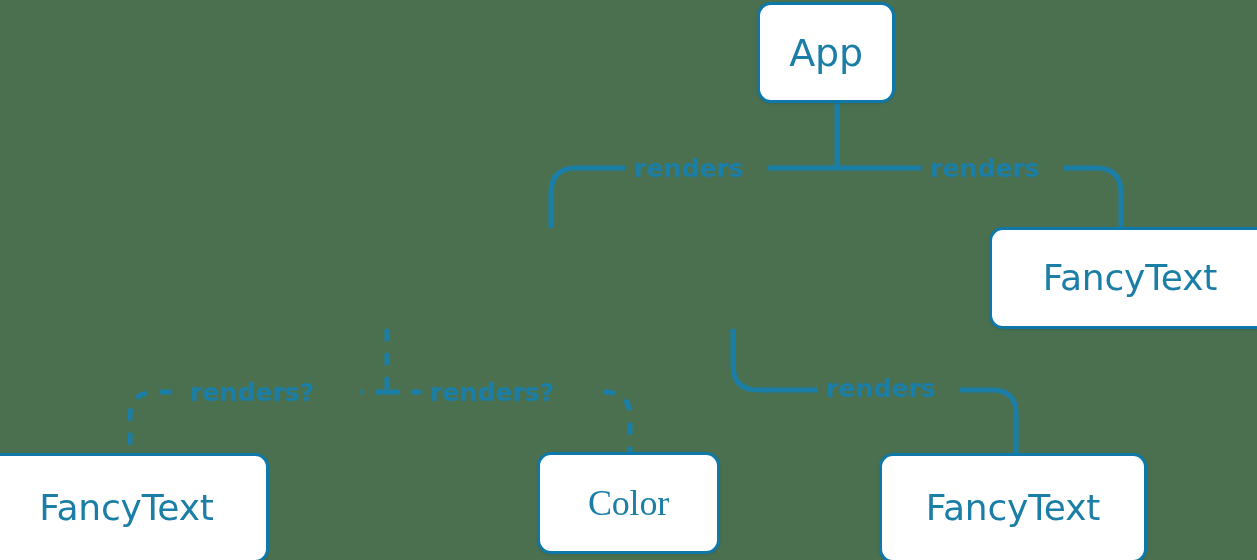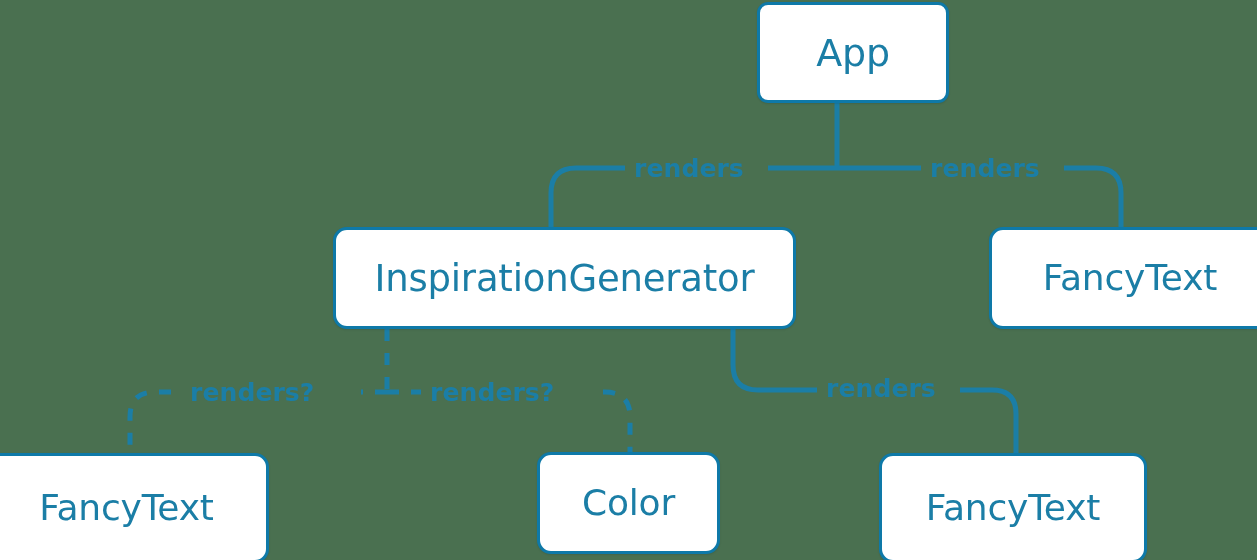--- a/index.html
+++ b/index.html
@@ -50,25 +50,25 @@
     position: absolute;
     color: #1b7ea6;
     font-size: 25px;
     font-weight: 700;
     letter-spacing: 0.1px;
     white-space: nowrap;
     z-index: 3;
     background: transparent;
   }
   
-  #node-app        { left: 757px;  top: 2px;   width: 192px; height: 101px; border-radius: 11px; }
+  #node-app        { left: 757px;  top: 2px;   width: 138px; height: 101px; }
   #node-inspgen    { left: 333px;  top: 227px; width: 463px; height: 102px; }
   #node-fancytext-right { left: 989px; top: 227px; width: 282px; height: 102px; }
   #node-fancytext-bottom-left { left: -16px; top: 453px; width: 285px; height: 110px; }
-  #node-color      { left: 537px;  top: 452px; width: 183px; height: 102px; }
+  #node-color      { left: 537px;  top: 452px; width: 183px; height: 102px; font-family: Liberation Serif, serif; }
   #node-copyright  { left: 879px;  top: 453px; width: 268px; height: 110px; }
 
   #node-inspgen .node-label { font-size: 37px; }
   #node-app .node-label { font-size: 38px; }
 
   
   #label-renders-left   { left: 634px; top: 154px; }
   #label-renders-right  { left: 930px; top: 154px; }
   #label-renders-q-left { left: 190px; top: 378px; }
   #label-renders-q-right{ left: 430px; top: 378px; }
@@ -99,23 +99,20 @@
     <rect x="921" y="150" width="143" height="36" fill="#4a7050"></rect>
     <rect x="181" y="374" width="180" height="36" fill="#4a7050"></rect>
     <rect x="421" y="374" width="180" height="36" fill="#4a7050"></rect>
     <rect x="817" y="370" width="143" height="36" fill="#4a7050"></rect>
   </svg>
 
   <div class="node-box" id="node-app" style="background: rgb(255, 255, 255); border-color: rgb(14, 121, 168);">
     <span class="node-label" style="color: rgb(27, 126, 166);">App</span>
   </div>
 
-  <div class="node-box" id="node-inspgen" style="background: rgb(255, 255, 255); border-color: rgb(14, 121, 168);">
-    <span class="node-label" style="color: rgb(27, 126, 166);">InspirationGenerator</span>
-  </div>
 
   <div class="node-box" id="node-fancytext-right" style="background: rgb(255, 255, 255); border-color: rgb(14, 121, 168);">
     <span class="node-label" style="color: rgb(27, 126, 166);">FancyText</span>
   </div>
 
   <div class="node-box" id="node-fancytext-bottom-left" style="background: rgb(255, 255, 255); border-color: rgb(14, 121, 168);">
     <span class="node-label" style="color: rgb(27, 126, 166);">FancyText</span>
   </div>
 
   <div class="node-box" id="node-color" style="background: rgb(255, 255, 255); border-color: rgb(14, 121, 168);">

